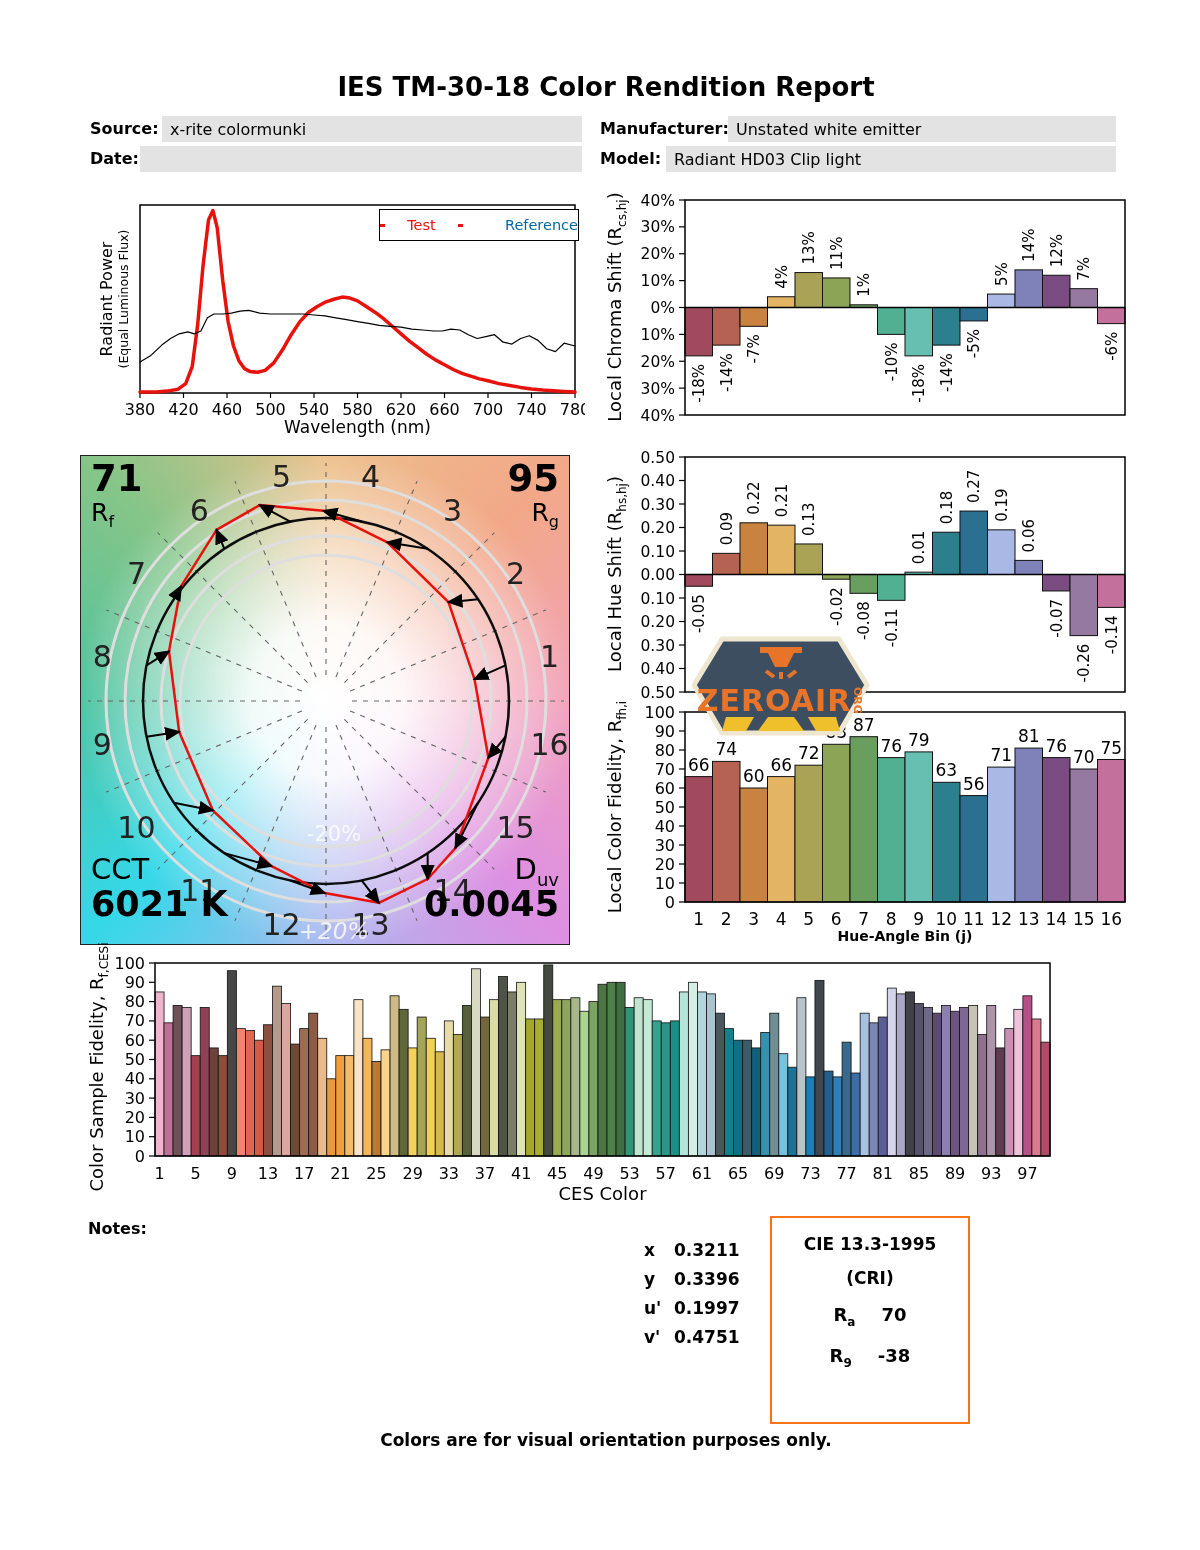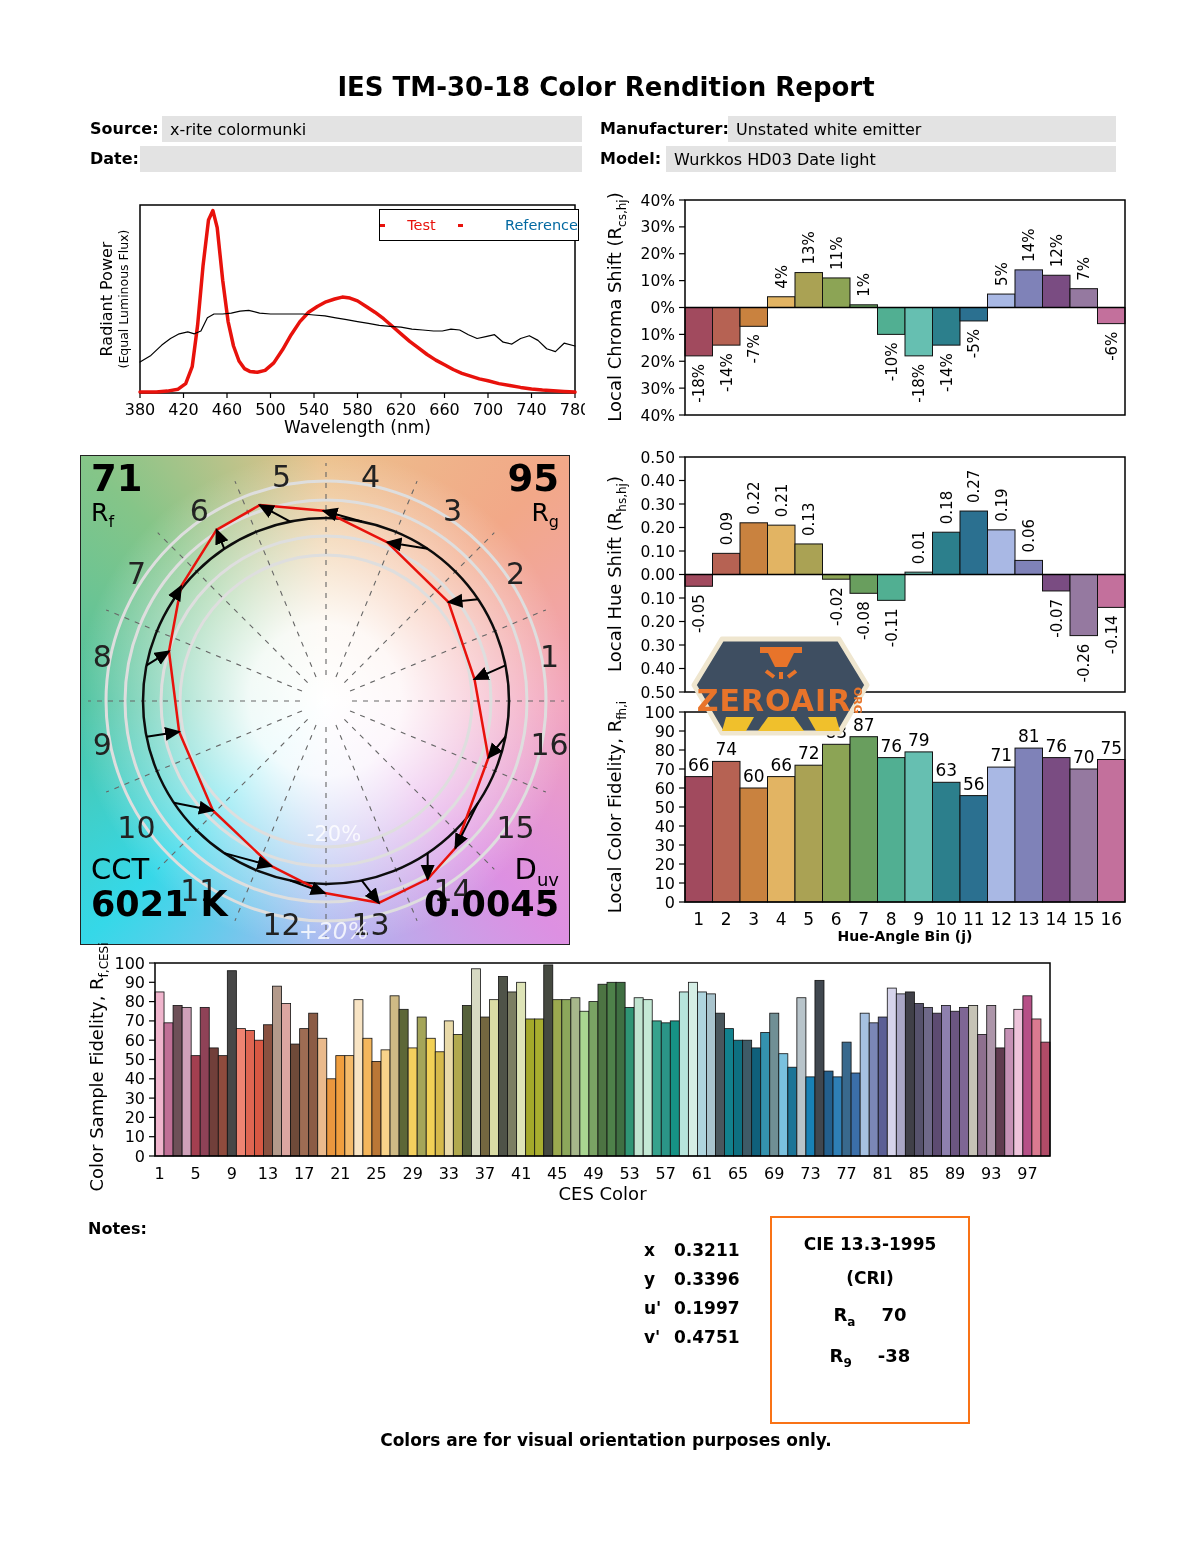--- a/index.html
+++ b/index.html
@@ -54,21 +54,21 @@
   <div class="abs metalabel" style="left:600px;top:119px;">Manufacturer:</div>
   <div class="abs metabox" style="left:728px;top:116px;width:388px;">
       <span>Unstated white emitter</span>
     </div>
   <div class="abs metalabel" style="left:90px;top:149px;">Date:</div>
   <div class="abs metabox" style="left:140px;top:146px;width:442px;">
       <span></span>
     </div>
   <div class="abs metalabel" style="left:600px;top:149px;">Model:</div>
   <div class="abs metabox" style="left:666px;top:146px;width:450px;">
-      <span>Wurkkos HD03 Date light</span>
+      <span>Radiant HD03 Clip light</span>
     </div>
 
   <div class="chart" style="left:95px;top:193px;width:490px;height:250px;">
     <svg id="spd-svg" width="490" height="250">
         <g>
           <rect x="45" y="12" width="435" height="188" fill="none" stroke="#000" stroke-width="1.5"></rect>
           <line x1="45" y1="200" x2="45" y2="205" stroke="#000" stroke-width="1.2"></line>
           <text x="45" y="222" font-size="16" text-anchor="middle" fill="#000">380</text>
           <line x1="88.5" y1="200" x2="88.5" y2="205" stroke="#000" stroke-width="1.2"></line>
           <text x="88.5" y="222" font-size="16" text-anchor="middle" fill="#000">420</text>

